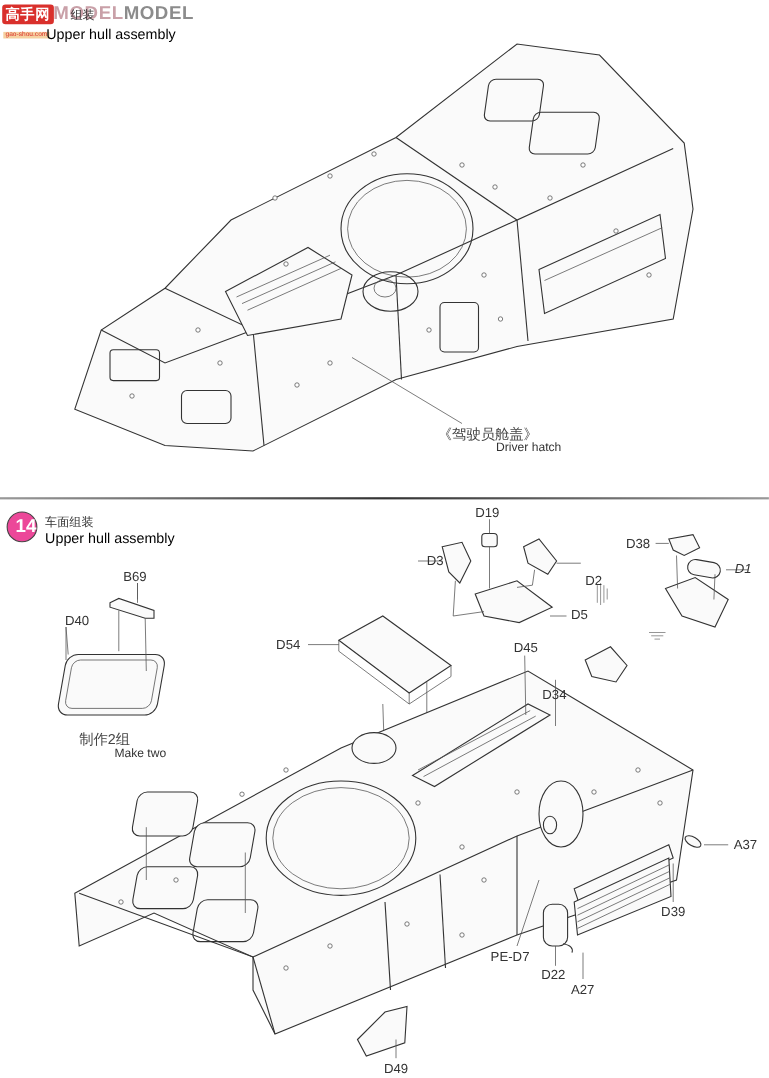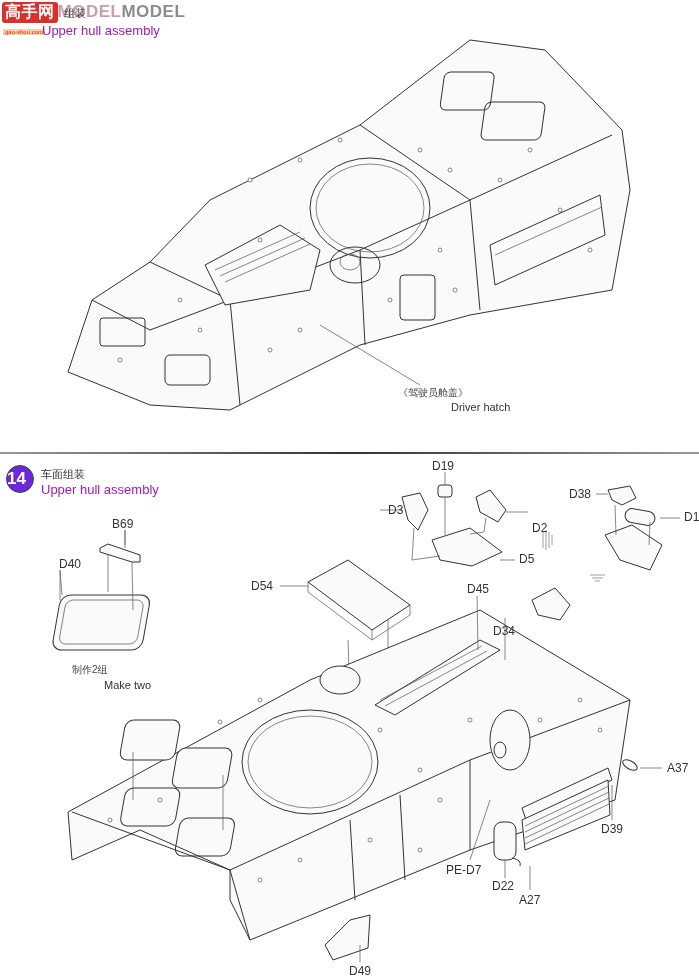--- a/index.html
+++ b/index.html
@@ -1,31 +1,31 @@
 <!DOCTYPE html>
 <html><head>
   <meta charset="utf-8">
   <style>
     html, body { margin: 0; padding: 0; background: #ffffff; }
     body { width: 699px; height: 980px; position: relative; overflow: hidden;
            font-family: "Liberation Sans", "DejaVu Sans", sans-serif; color: #222; }
     .abs { position: absolute; }
     .wm { left: 2px; top: 2px; font-weight: bold; font-size: 17px; letter-spacing: 0.5px; }
-    .wm .logo { display: inline-block; background: #d9302c; color: #fff; padding: 0 3px; border-radius: 3px; font-size: 16px; }
+    .wm .logo { display: inline-block; background: #d9302c; color: #fff; padding: 0 3px; border-radius: 3px; font-size: 13px; }
     .wm .logo2 { color: #c9a0a8; }
     .wm .search { color: #8c8c8c; }
     .wm-sub { left: 3px; top: 29px; font-size: 6px; color: #d9302c; background:#f5d0a0; padding:0 2px; }
-    .title-en { font-size: 13px; color: #a21caf; }
+    .title-en { font-size: 13px; color: #000000; }
     .title-cn { font-size: 11px; color: #333; }
     .lbl { font-size: 12px; color: #333; white-space: nowrap; }
-    .note-cn { font-size: 10px; color: #444; }
+    .note-cn { font-size: 13px; color: #444; }
     .note-en { font-size: 11px; color: #333; padding-left: 38px; }
     .divider { left: 0; top: 452px; width: 699px; height: 2px; background: linear-gradient(90deg,#999,#333 50%,#999); }
-    .step { left: 6px; top: 465px; width: 26px; height: 26px; border-radius: 50%; background: #6d28d9;
-            color: #fff; font-weight: bold; font-size: 17px; text-align: left; line-height: 26px; border:1px solid #444; }
+    .step { left: 6px; top: 465px; width: 26px; height: 26px; border-radius: 50%; background: #ec4899;
+            color: #fff; font-weight: bold; font-size: 17px; text-align: right; line-height: 26px; border:1px solid #444; }
     svg { position: absolute; left: 0; top: 0; }
     .ln { stroke: #333; stroke-width: 1; fill: none; }
     .thin { stroke: #555; stroke-width: 0.7; fill: none; }
     .part { stroke: #333; stroke-width: 1; fill: #fafafa; }
   </style>
 </head>
 <body>
 
 <div class="abs wm">
   <span class="logo">高手网</span><span class="logo2">MODEL</span><span class="search">MODEL</span>
@@ -237,21 +237,21 @@
   </g>
 </svg>
 
 <div class="abs lbl" style="left:112px; top:517px;">B69</div>
 <div class="abs lbl" style="left:59px; top:557px;">D40</div>
 <div class="abs lbl" style="left:432px; top:459px;">D19</div>
 <div class="abs lbl" style="left:358px; top:503px;margin-left:30px;">D3</div>
 <div class="abs lbl" style="left:532px; top:505px;margin-top:16px;">D2</div>
 <div class="abs lbl" style="left:519px; top:552px;">D5</div>
 <div class="abs lbl" style="left:569px; top:487px;">D38</div>
-<div class="abs lbl" style="left:684px; top:510px;">D1</div>
+<div class="abs lbl" style="left:668px; top:510px;font-style:italic;">D1</div>
 <div class="abs lbl" style="left:251px; top:579px;">D54</div>
 <div class="abs lbl" style="left:467px; top:582px;">D45</div>
 <div class="abs lbl" style="left:493px; top:604px;margin-top:20px;">D34</div>
 <div class="abs lbl" style="left:667px; top:761px;">A37</div>
 <div class="abs lbl" style="left:601px; top:822px;">D39</div>
 <div class="abs lbl" style="left:446px; top:863px;">PE-D7</div>
 <div class="abs lbl" style="left:492px; top:879px;">D22</div>
 <div class="abs lbl" style="left:519px; top:893px;">A27</div>
 <div class="abs lbl" style="left:349px; top:964px;">D49</div>
 

